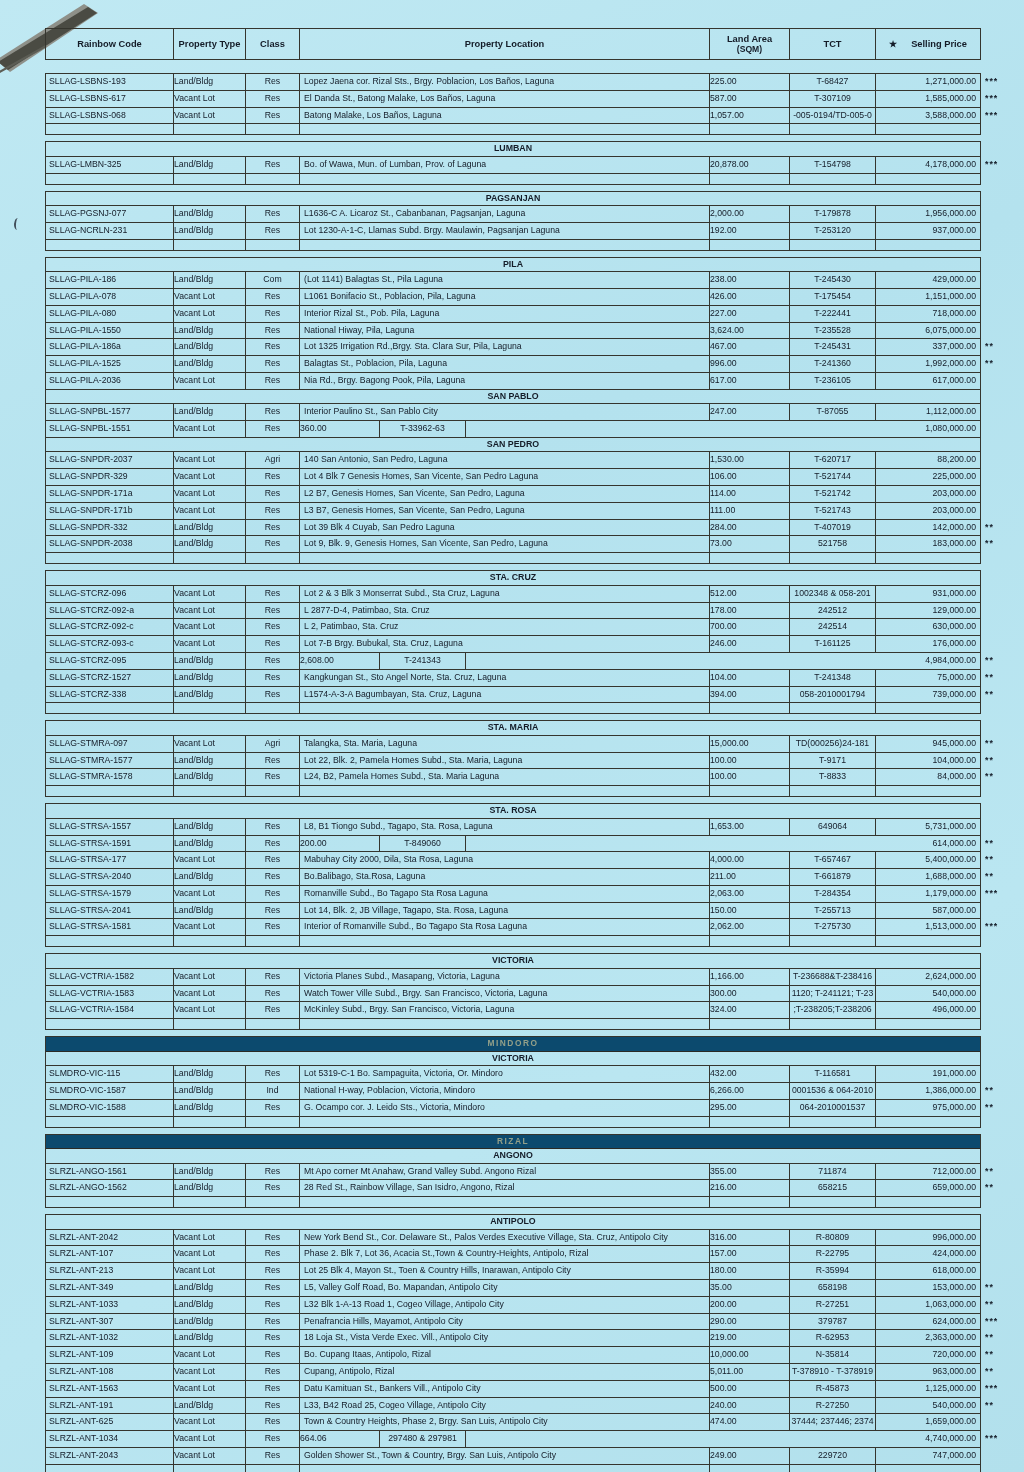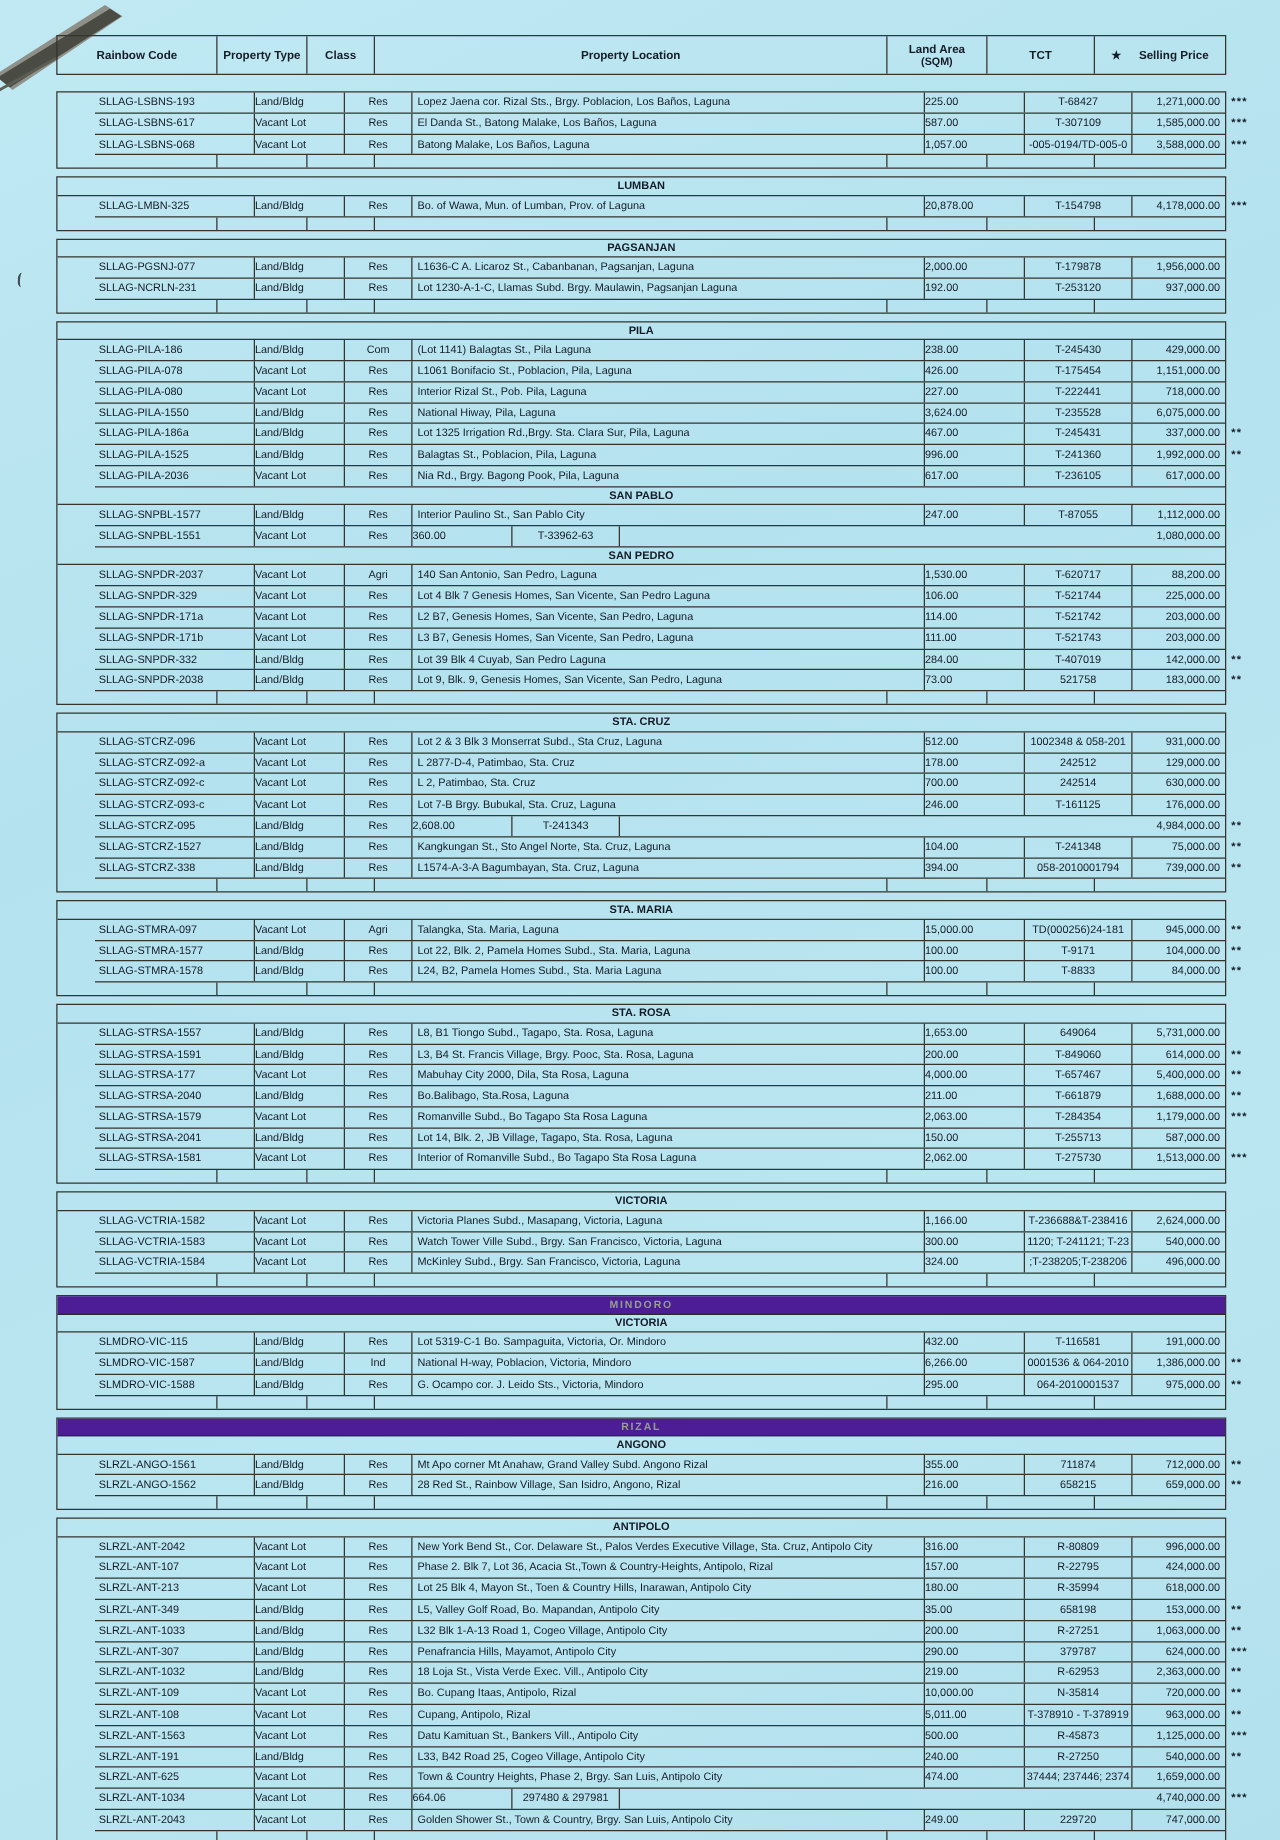--- a/index.html
+++ b/index.html
@@ -23,38 +23,38 @@
   .c.w5{flex:0 0 86px;}
   .c.w6{flex:1 1 auto;border-right:none;}
   
   .row.colheader{height:30px;}
   .colheader .c{display:flex;flex-direction:column;align-items:center;justify-content:center;
     font-weight:bold;font-size:9.3px;line-height:10.5px;text-align:center;}
   .colheader .sub{font-weight:bold;font-size:8.6px;}
   .colheader .star{margin-right:14px;font-size:9px;display:inline;}
   .colheader .c.w6{flex-direction:row;}
   
-  .row.data{height:15.8px;margin-left:30px;}
+  .row.data{height:15.8px;}
   .row.data .c{font-size:8.7px;line-height:15.6px;}
   .k-code{padding-left:3px;}
   .k-type{text-align:left;}
   .k-cls{text-align:center;}
   .k-loc{padding-left:4px;}
   .k-area{text-align:left;padding-right:3px;}
   .k-tct{text-align:center;}
   .k-price{text-align:right;padding-right:4px;}
   .stars{position:absolute;left:calc(100% + 5px);top:0;font-size:8.8px;font-weight:bold;
     line-height:15.6px;letter-spacing:1px;color:#141c28;white-space:nowrap;}
   
   .sect{height:13.5px;line-height:13.5px;text-align:center;font-weight:bold;font-size:8.8px;
     border-bottom:1px solid #35352e;}
   .tbox .sect:last-child{border-bottom:none;}
   
   .band{height:13.5px;line-height:13.5px;text-align:center;font-size:8.4px;letter-spacing:1.5px;
-    background:#4c1d95;color:#93a089;border-bottom:1px solid #2a2a24;font-weight:bold;}
+    background:#0c4a6e;color:#93a089;border-bottom:1px solid #2a2a24;font-weight:bold;}
   
   .row.sp{height:10px;}
   
   #penmark{position:absolute;left:0;top:0;width:150px;height:90px;pointer-events:none;}
   #tickmark{position:absolute;left:14px;top:218px;width:5px;height:12px;
     border-left:2px solid #2c3440;border-radius:50% 0 0 50%;transform:rotate(4deg);opacity:.85;}
 </style>
 </head>
 <body>
 
@@ -472,21 +472,20 @@
         <div class="c w2 k-cls">Res</div>
         <div class="c w3 k-loc">L8, B1 Tiongo Subd., Tagapo, Sta. Rosa, Laguna</div>
         <div class="c w4 k-area">1,653.00</div>
         <div class="c w5 k-tct">649064</div>
         <div class="c w6 k-price">5,731,000.00</div>
       </div>
       <div class="row data">
         <div class="c w0 k-code">SLLAG-STRSA-1591</div>
         <div class="c w1 k-type">Land/Bldg</div>
         <div class="c w2 k-cls">Res</div>
-        <div class="c w3 k-loc">L3, B4 St. Francis Village, Brgy. Pooc, Sta. Rosa, Laguna</div>
         <div class="c w4 k-area">200.00</div>
         <div class="c w5 k-tct">T-849060</div>
         <div class="c w6 k-price">614,000.00</div>
         <span class="stars">**</span>
       </div>
       <div class="row data">
         <div class="c w0 k-code">SLLAG-STRSA-177</div>
         <div class="c w1 k-type">Vacant Lot</div>
         <div class="c w2 k-cls">Res</div>
         <div class="c w3 k-loc">Mabuhay City 2000, Dila, Sta Rosa, Laguna</div>

